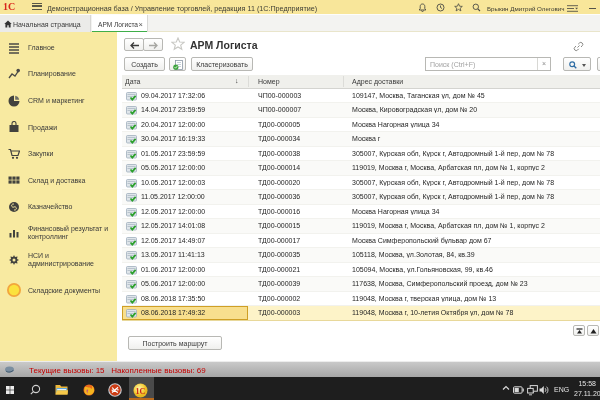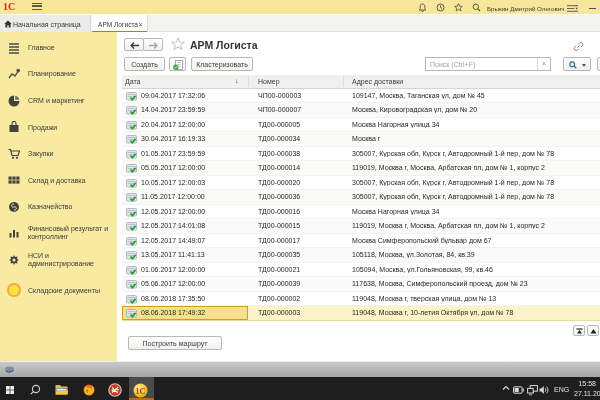--- a/index.html
+++ b/index.html
@@ -44,20 +44,21 @@
 
 #taskbar { left:0; top:377px; width:600px; height:23px; background:#1e1e1e; }
 
 svg { display:block; }
 </style>
 </head>
 <body>
 <div id="titlebar" class="abs">
   <div id="logo1c" class="abs">1С</div>
   <div class="hamb abs" style="left:32px; top:3px;"></div>
+  <div class="ttl abs">Демонстрационная база / Управление торговлей, редакция 11  (1С:Предприятие)</div>
 
   <svg class="abs" style="left:418px;top:3px" width="9" height="9" viewBox="0 0 9 9">
       <path d="M4.5 1 C3 1 2.2 2 2.2 3.5 L2.2 5.5 L1.2 7 L7.8 7 L6.8 5.5 L6.8 3.5 C6.8 2 6 1 4.5 1 Z M3.5 7.5 a1 1 0 0 0 2 0" fill="none" stroke="#4a4a44" stroke-width="0.9"></path>
     </svg>
   <svg class="abs" style="left:436px;top:3px" width="9" height="9" viewBox="0 0 9 9">
       <circle cx="4.5" cy="4.5" r="3.5" fill="none" stroke="#4a4a44" stroke-width="0.9"></circle>
       <path d="M4.5 2.5 L4.5 4.5 L6 5.5" fill="none" stroke="#4a4a44" stroke-width="0.9"></path>
     </svg>
   <svg class="abs" style="left:454px;top:3px" width="9" height="9" viewBox="0 0 9 9">
       <path d="M4.5 0.7 L5.6 3.2 L8.3 3.4 L6.2 5.2 L6.9 7.9 L4.5 6.4 L2.1 7.9 L2.8 5.2 L0.7 3.4 L3.4 3.2 Z" fill="none" stroke="#4a4a44" stroke-width="0.8"></path>
@@ -380,20 +381,21 @@
   <div class="btn" style="left:11px;top:304px;width:94px;height:14px">
       <div class="t">Построить маршрут</div>
     </div>
 </div>
 
 <div id="statusbar" class="abs">
   <svg class="abs" style="left:4px;top:3px" width="11" height="9" viewBox="0 0 11 9">
       <ellipse cx="5.5" cy="4.5" rx="4.5" ry="3" fill="#7a8ea0"></ellipse>
       <path d="M2 6 C4 8 8 7 9.5 5" stroke="#41586e" stroke-width="1" fill="none"></path>
     </svg>
+  <div class="red abs">Текущие вызовы: 15&nbsp;&nbsp;&nbsp;Накопленные вызовы: 69</div>
 </div>
 
 <div id="taskbar" class="abs"></div>
 <div>
   <svg class="abs" style="left:5.5px;top:386px" width="8" height="8" viewBox="0 0 8 8">
       <rect x="0" y="0" width="3.7" height="3.7" fill="#ededed"></rect>
       <rect x="4.3" y="0" width="3.7" height="3.7" fill="#ededed"></rect>
       <rect x="0" y="4.3" width="3.7" height="3.7" fill="#ededed"></rect>
       <rect x="4.3" y="4.3" width="3.7" height="3.7" fill="#ededed"></rect>
     </svg>

